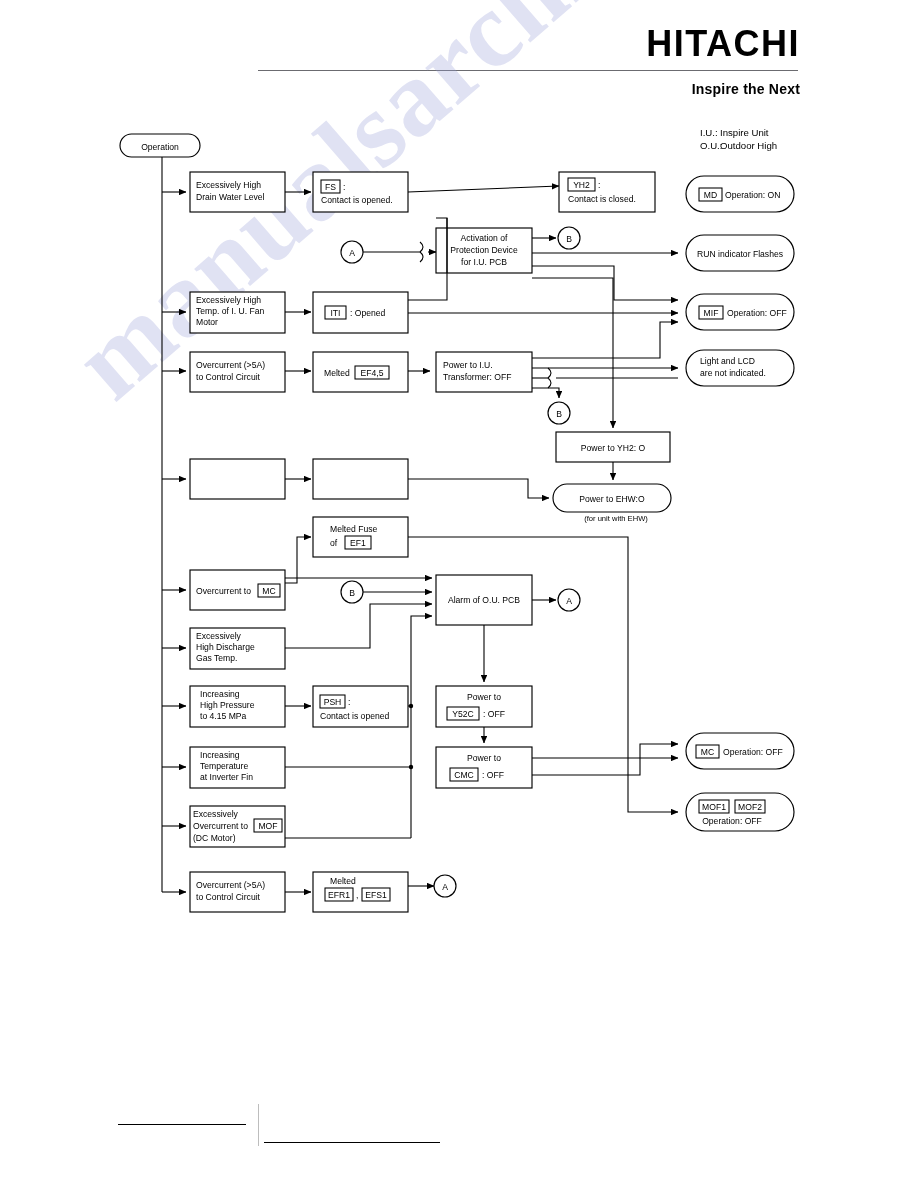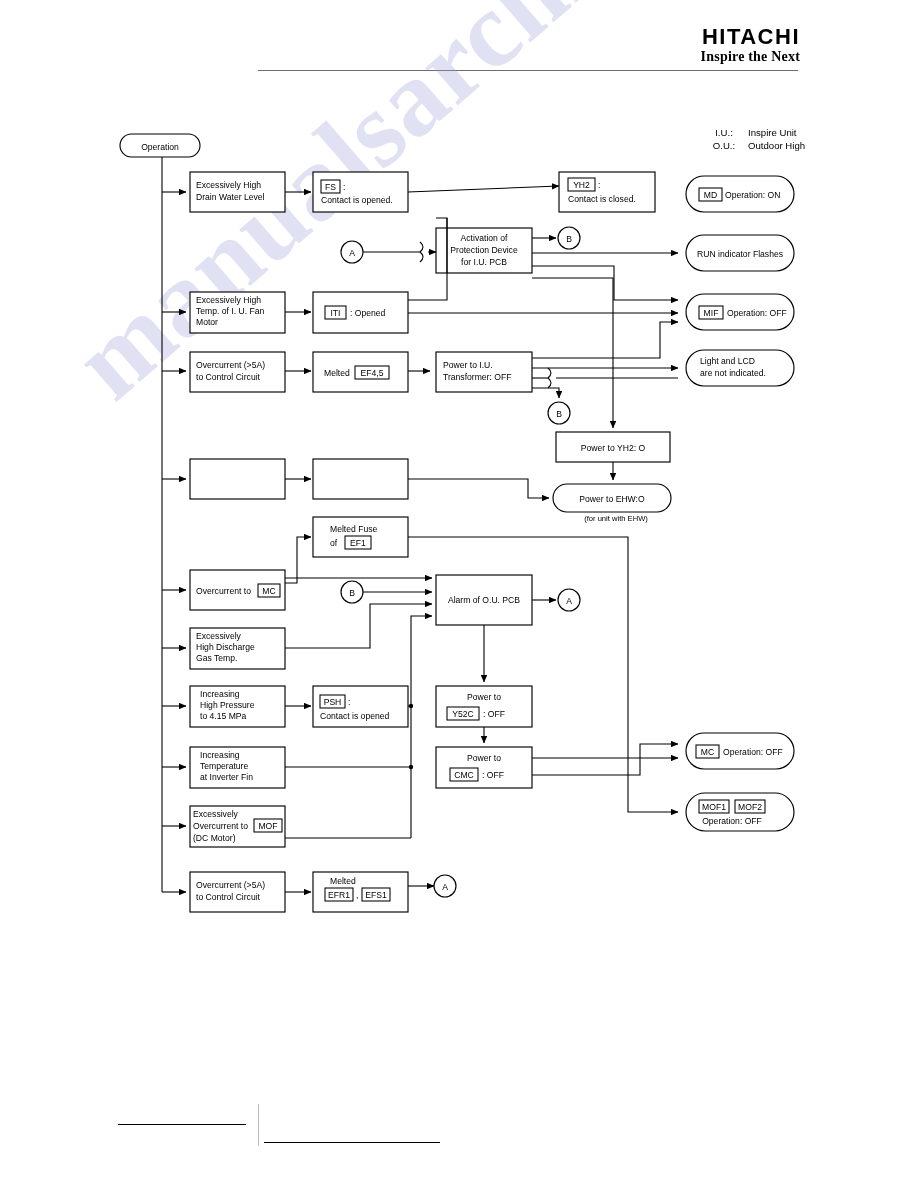--- a/index.html
+++ b/index.html
@@ -2,31 +2,31 @@
 <html><head>
 <meta charset="utf-8">
 <style>
   html,body{margin:0;padding:0;background:#fff;}
   body{width:918px;height:1188px;position:relative;
        font-family:"Liberation Sans","DejaVu Sans",sans-serif;color:#000;}
   #page{position:absolute;inset:0;width:918px;height:1188px;overflow:hidden;}
 
   
   .brand{position:absolute;right:118px;top:26px;text-align:right;}
-  .brand .hmark{font-size:22px;font-weight:bold;letter-spacing:1.5px;line-height:1;
+  .brand .hmark{font-size:36px;font-weight:bold;letter-spacing:1.5px;line-height:1;
                 font-family:"Liberation Sans",sans-serif;}
-  .brand .htag{font-size:14px;font-family:Liberation Serif, serif;
-               font-weight:bold;margin-top:2px;line-height:1;letter-spacing:.2px;}
+  .brand .htag{font-size:14px;font-family:Liberation Sans, sans-serif;
+               font-weight:bold;margin-top:20px;line-height:1;letter-spacing:.2px;}
   .headrule{position:absolute;left:258px;top:70px;width:540px;height:0;
             border-top:1.6px solid #6b6b70;}
 
   
   .legend{position:absolute;left:700px;top:126px;font-size:9.6px;line-height:13px;}
   .legend .row{display:flex;}
-  .legend .k{width:48px;text-align:center;}
+  .legend .k{width:20px;}
 
   
   svg#flow{position:absolute;left:0;top:0;width:918px;height:1188px;}
   svg#flow text{font-family:"Liberation Sans","DejaVu Sans",sans-serif;
                 font-size:8.6px;fill:#000;}
   svg#flow text.sm{font-size:7.6px;}
   .bx{fill:#fff;stroke:#000;stroke-width:1.15;}
   .pill{fill:#fff;stroke:#000;stroke-width:1.15;}
   .tag{fill:#fff;stroke:#000;stroke-width:1.05;}
   .ln{stroke:#000;stroke-width:1.1;fill:none;}

